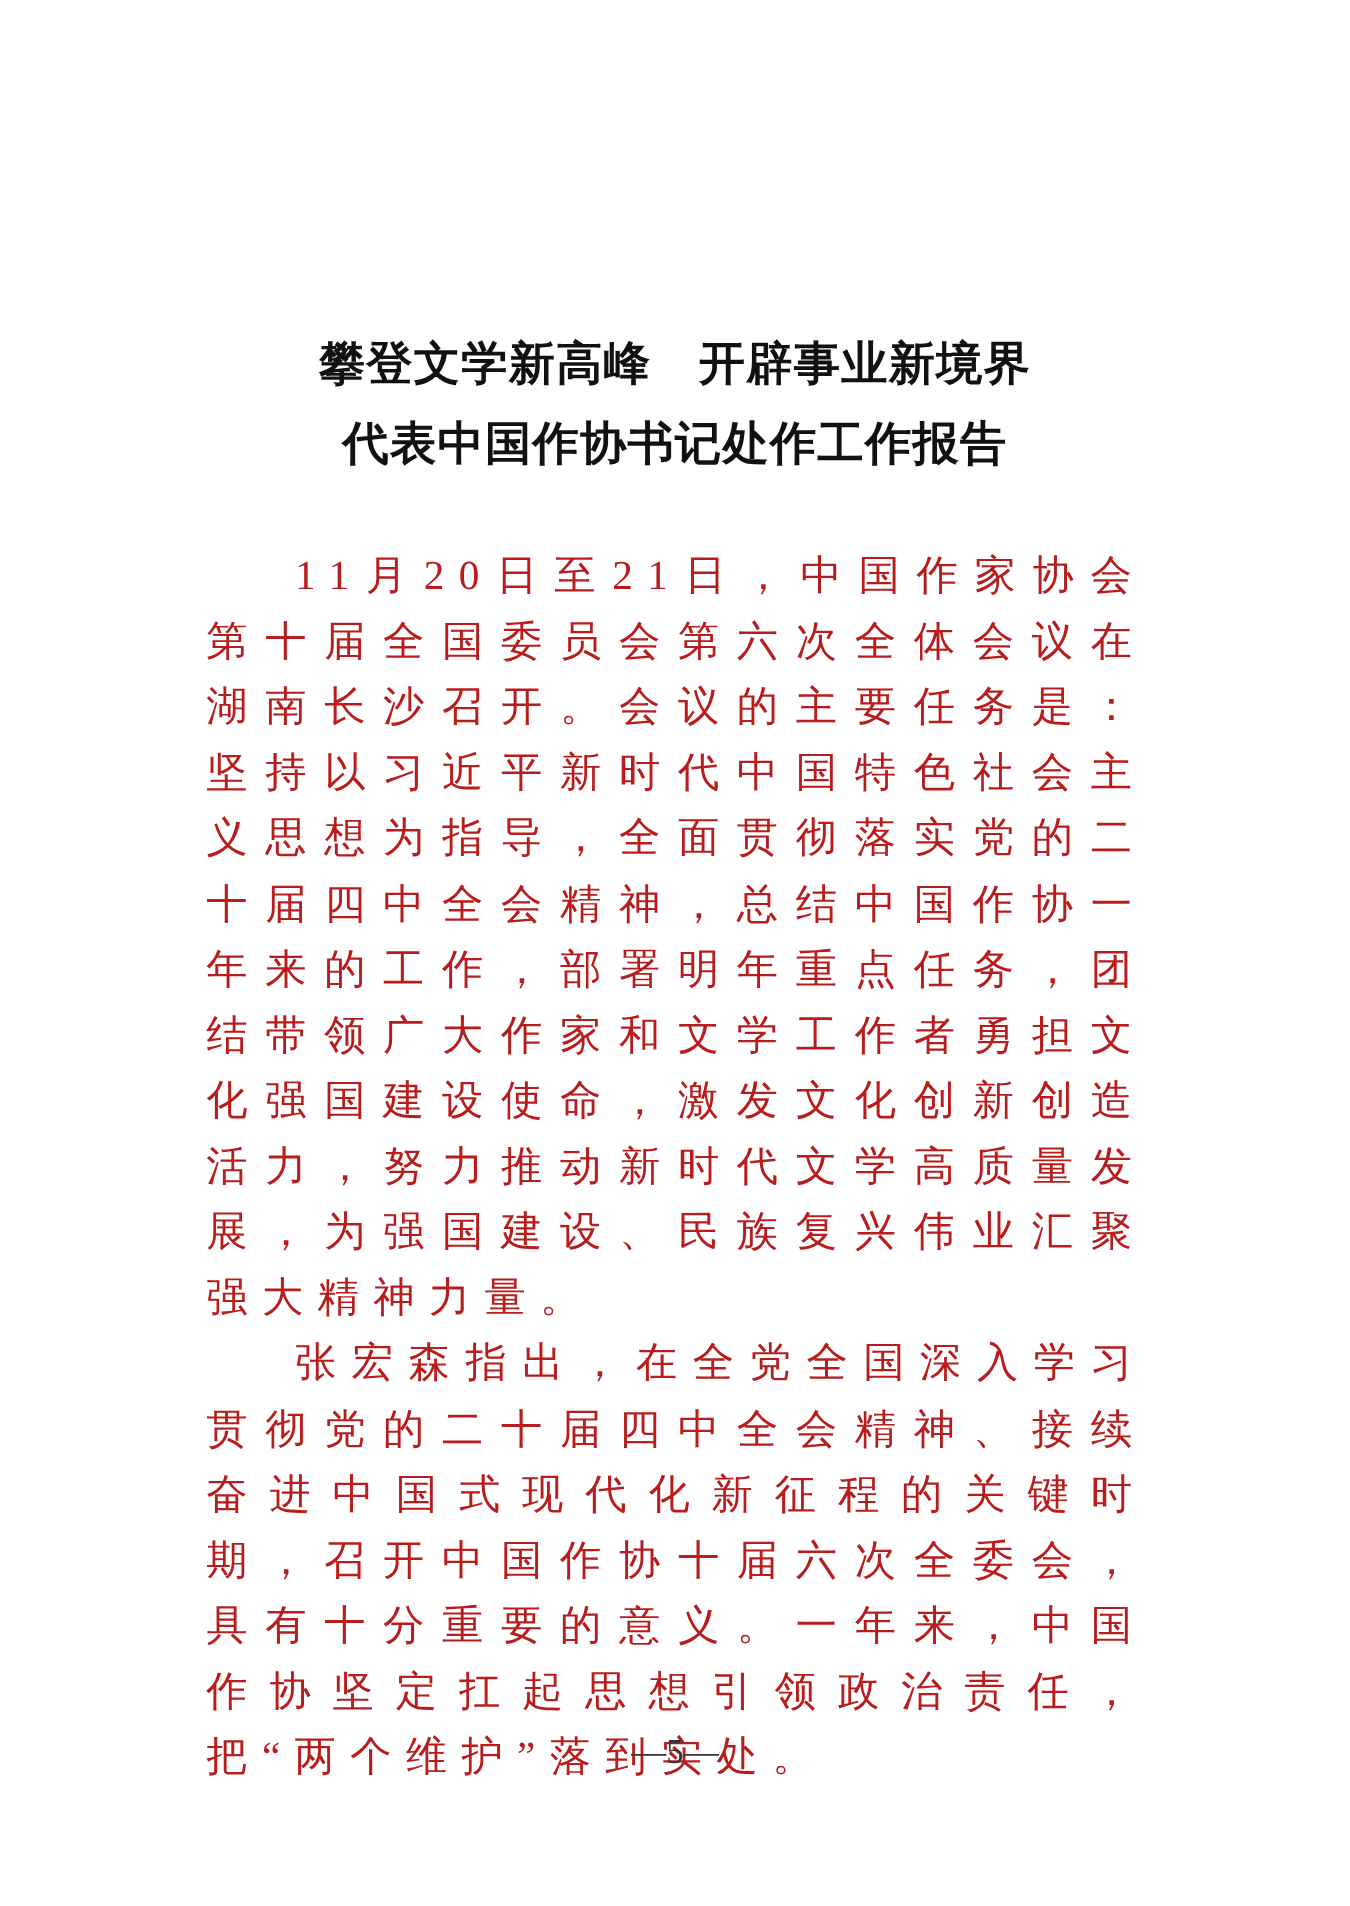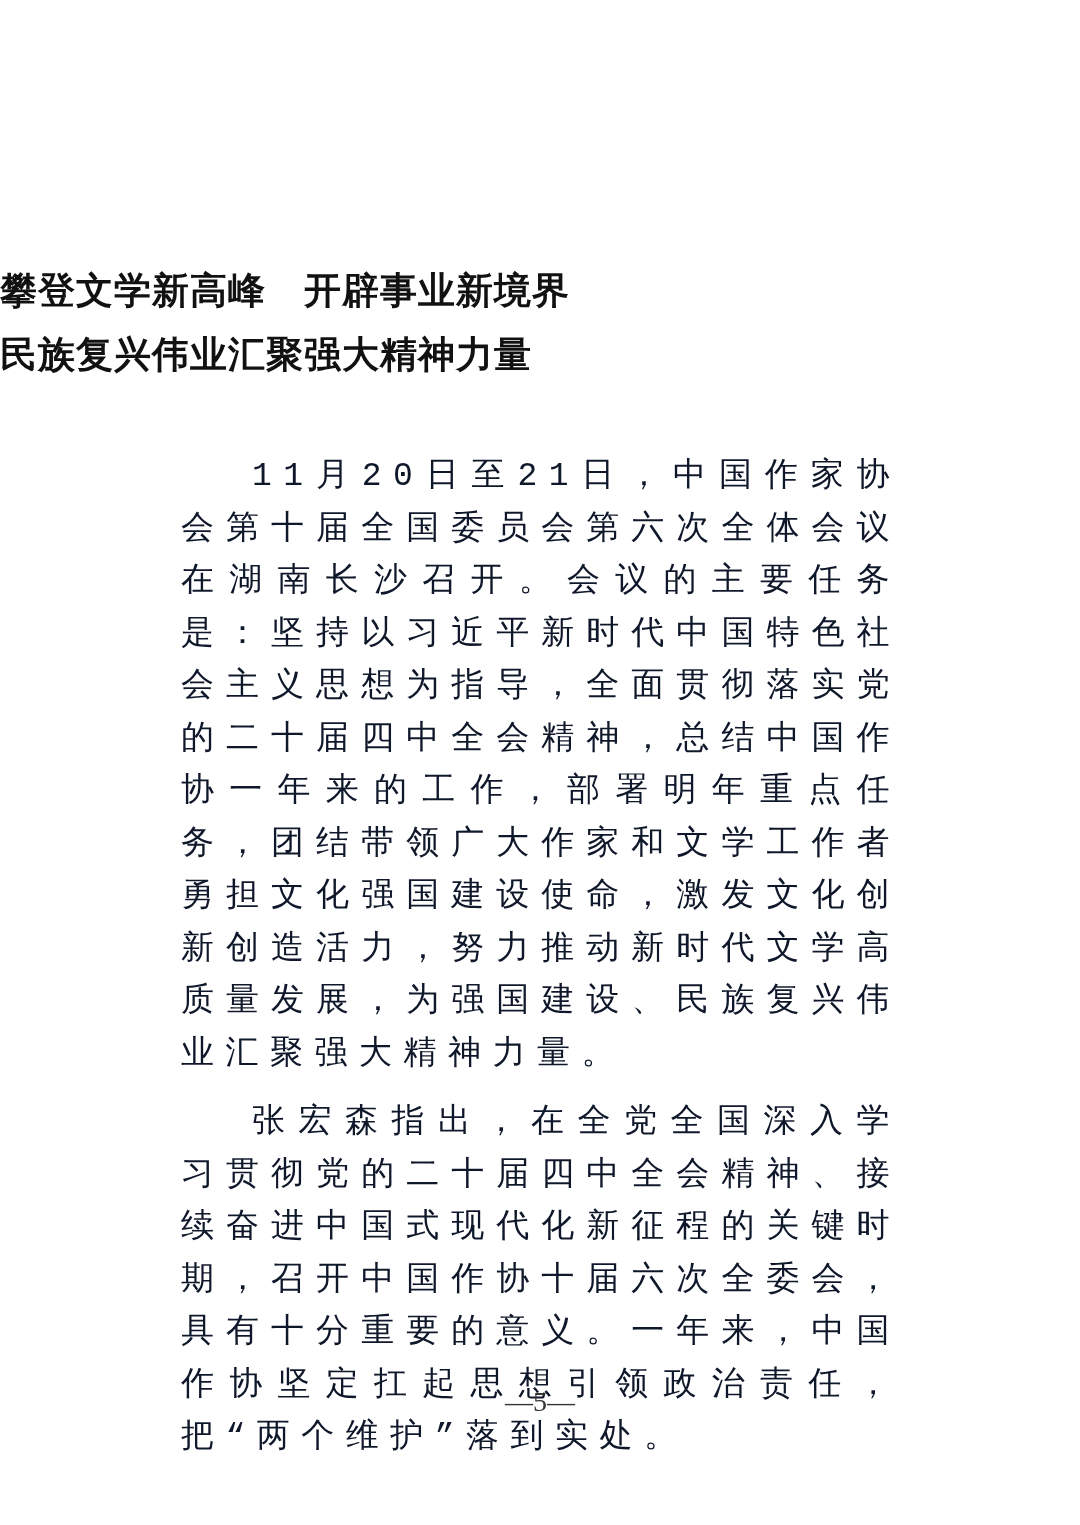--- a/index.html
+++ b/index.html
@@ -1,50 +1,50 @@
 <!DOCTYPE html>
 <html><head>
 <meta charset="utf-8">
 <style>
   html, body { margin: 0; padding: 0; background: #ffffff; }
   body { width: 1080px; height: 1525px; position: relative; overflow: hidden; color: #1a1a1a; }
-  .title-block { position: absolute; top: 258px; left: 0; width: 1080px; text-align: left; }
+  .title-block { position: absolute; top: 258px; left: 0; width: 1080px; text-align: center; }
   .title-line {
     font-family: "DejaVu Serif", "Liberation Serif", serif;
     font-weight: bold;
     font-size: 37px;
     line-height: 64px;
     letter-spacing: 1px;
     color: #111;
     white-space: pre;
   }
   .body { position: absolute; top: 435px; left: 165px; width: 752px; }
   .para {
-    font-family: Liberation Mono, monospace;
+    font-family: Liberation Serif, serif;
     font-size: 33px;
     line-height: 52.5px;
     letter-spacing: 11.5px;
-    color: #0f172a;
-    margin: 16px;
+    color: #b91c1c;
+    margin: 0;
     text-indent: 2.15em;
     text-align: justify;
     text-align-last: left;
   }
   .page-number {
     position: absolute; top: 1386px; left: 0; width: 1080px; text-align: center;
     font-family: "Liberation Serif", "DejaVu Serif", serif;
     font-size: 28px; color: #333;
   }
 </style>
 </head>
 <body>
 
 <div class="title-block">
   <div class="title-line">攀登文学新高峰　开辟事业新境界</div>
-  <div class="title-line">民族复兴伟业汇聚强大精神力量</div>
+  <div class="title-line">代表中国作协书记处作工作报告</div>
 </div>
 
 <div class="body">
   <p class="para">11月20日至21日，中国作家协会第十届全国委员会第六次全体会议在湖南长沙召开。会议的主要任务是：坚持以习近平新时代中国特色社会主义思想为指导，全面贯彻落实党的二十届四中全会精神，总结中国作协一年来的工作，部署明年重点任务，团结带领广大作家和文学工作者勇担文化强国建设使命，激发文化创新创造活力，努力推动新时代文学高质量发展，为强国建设、民族复兴伟业汇聚强大精神力量。</p>
   <p class="para">张宏森指出，在全党全国深入学习贯彻党的二十届四中全会精神、接续奋进中国式现代化新征程的关键时期，召开中国作协十届六次全委会，具有十分重要的意义。一年来，中国作协坚定扛起思想引领政治责任，把“两个维护”落到实处。</p>
 </div>
 
 <div class="page-number">—5—</div>
 
 </body></html>

